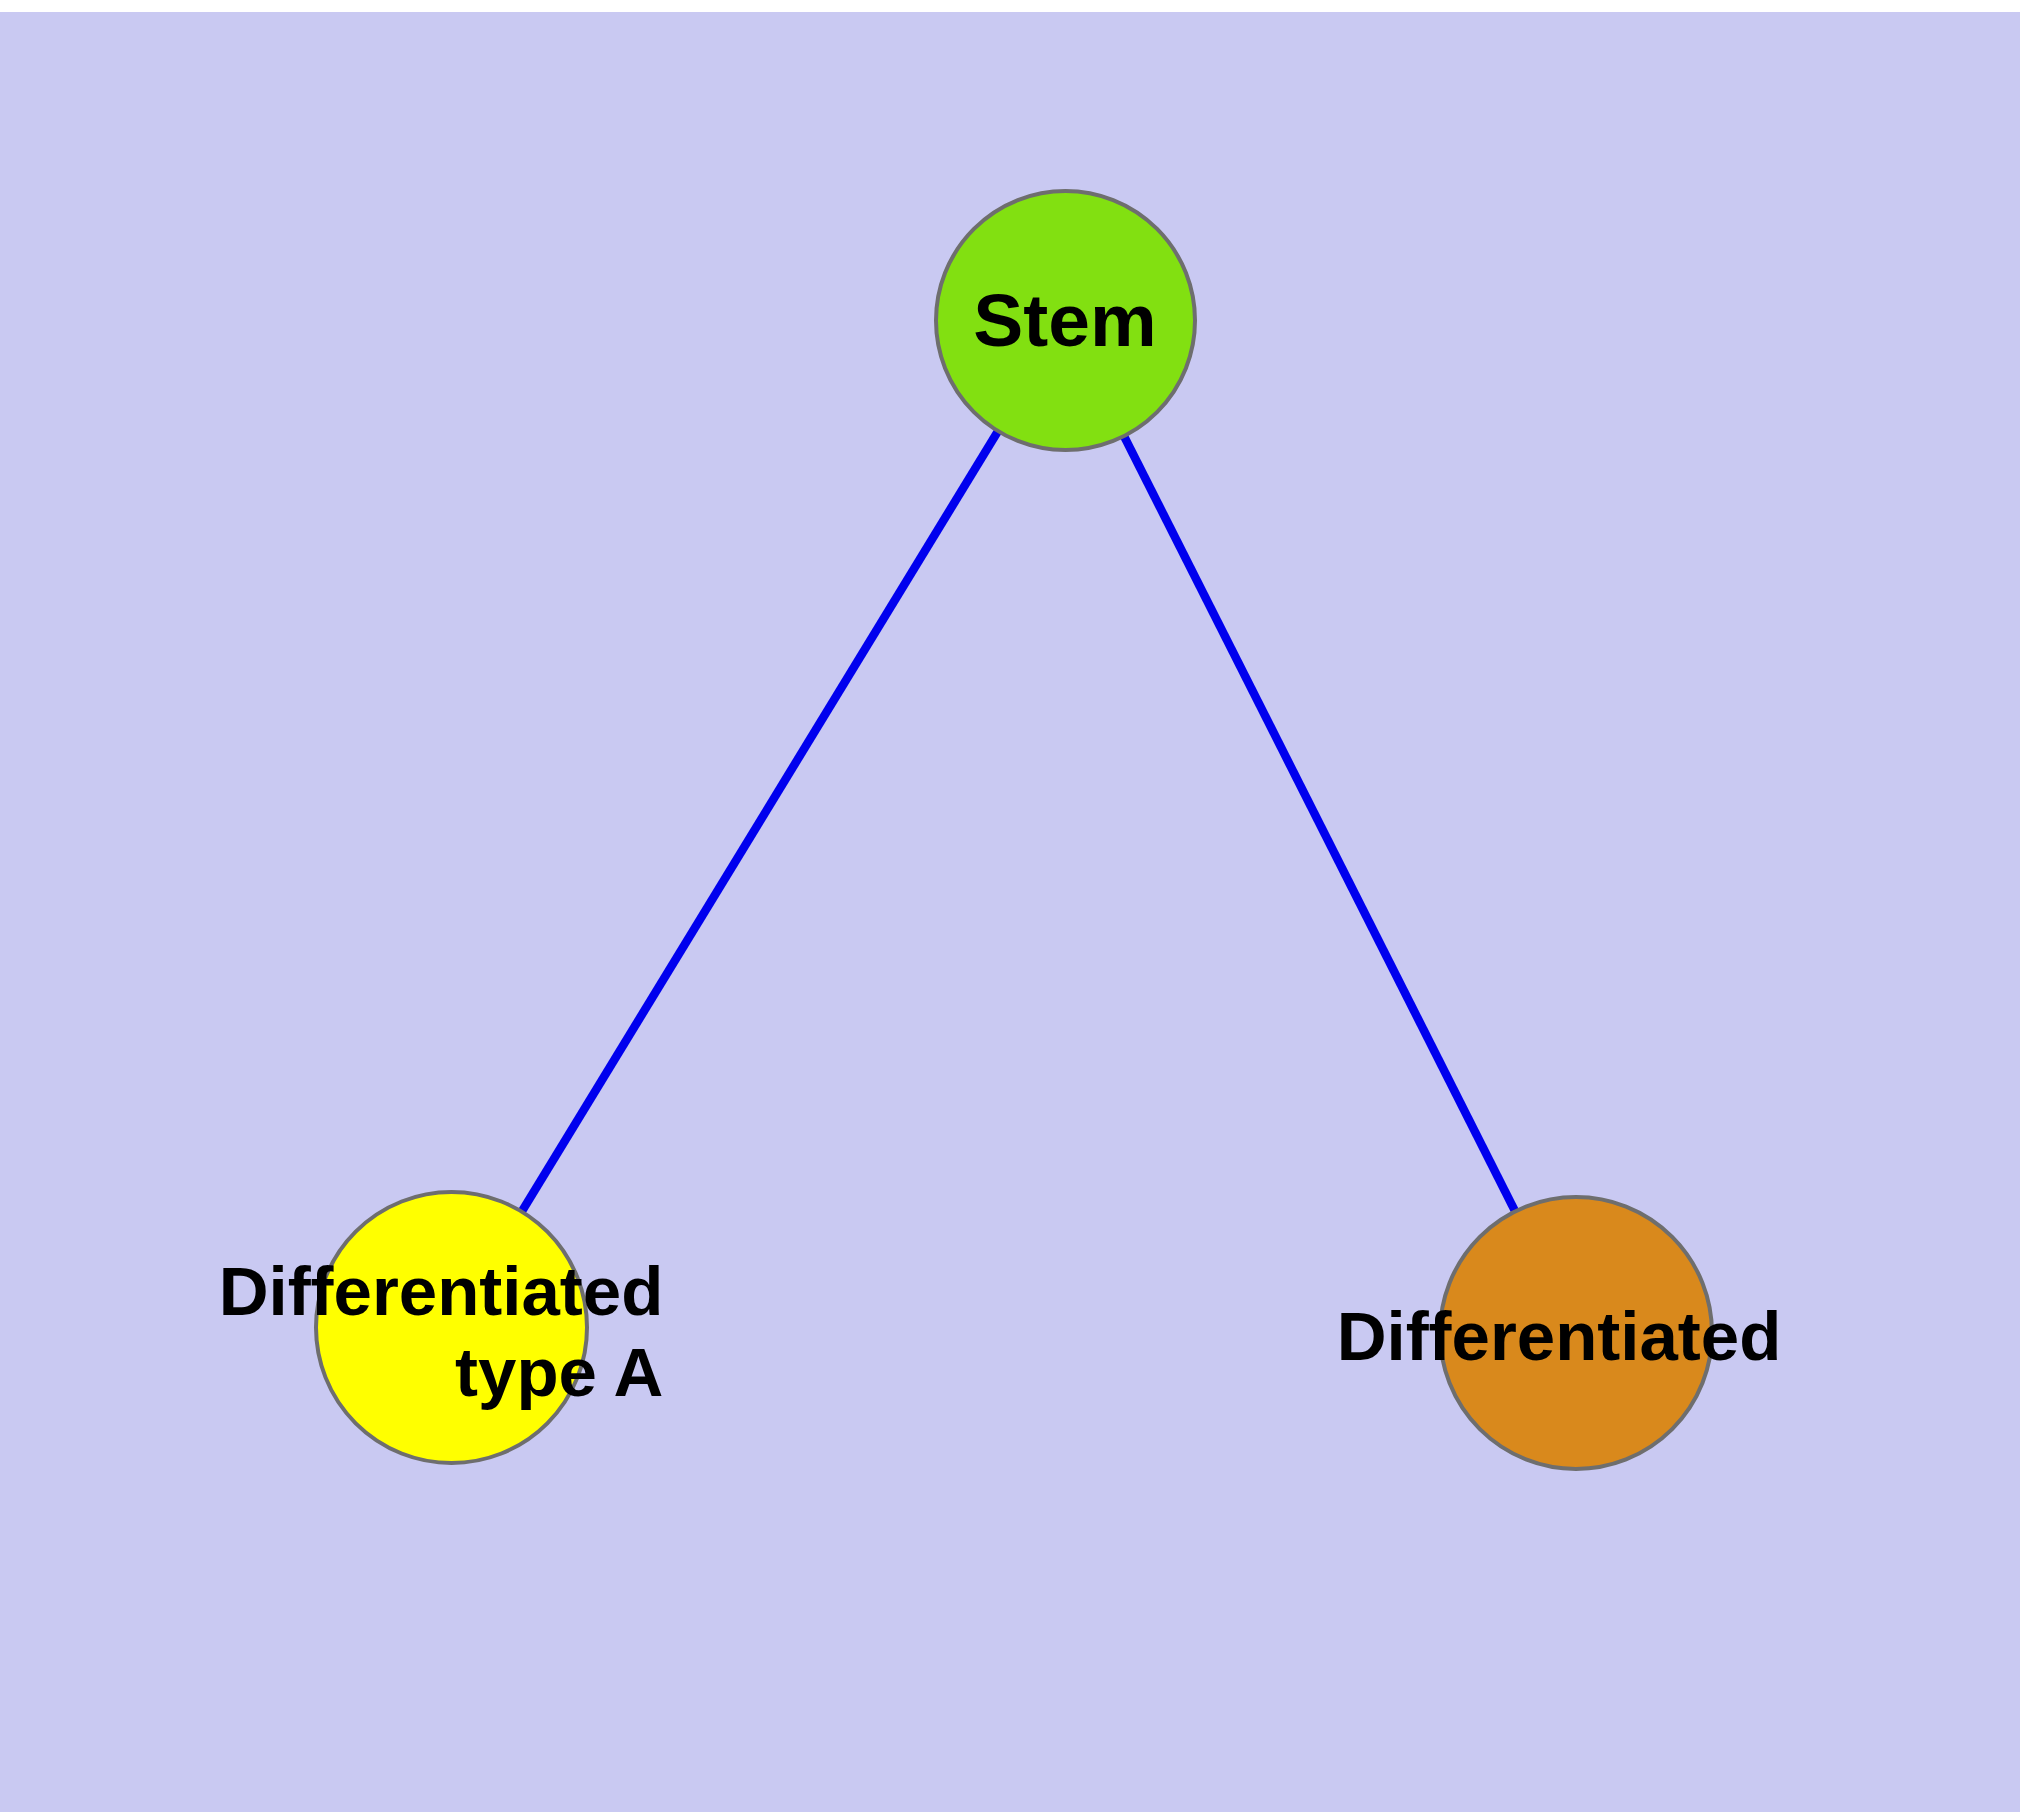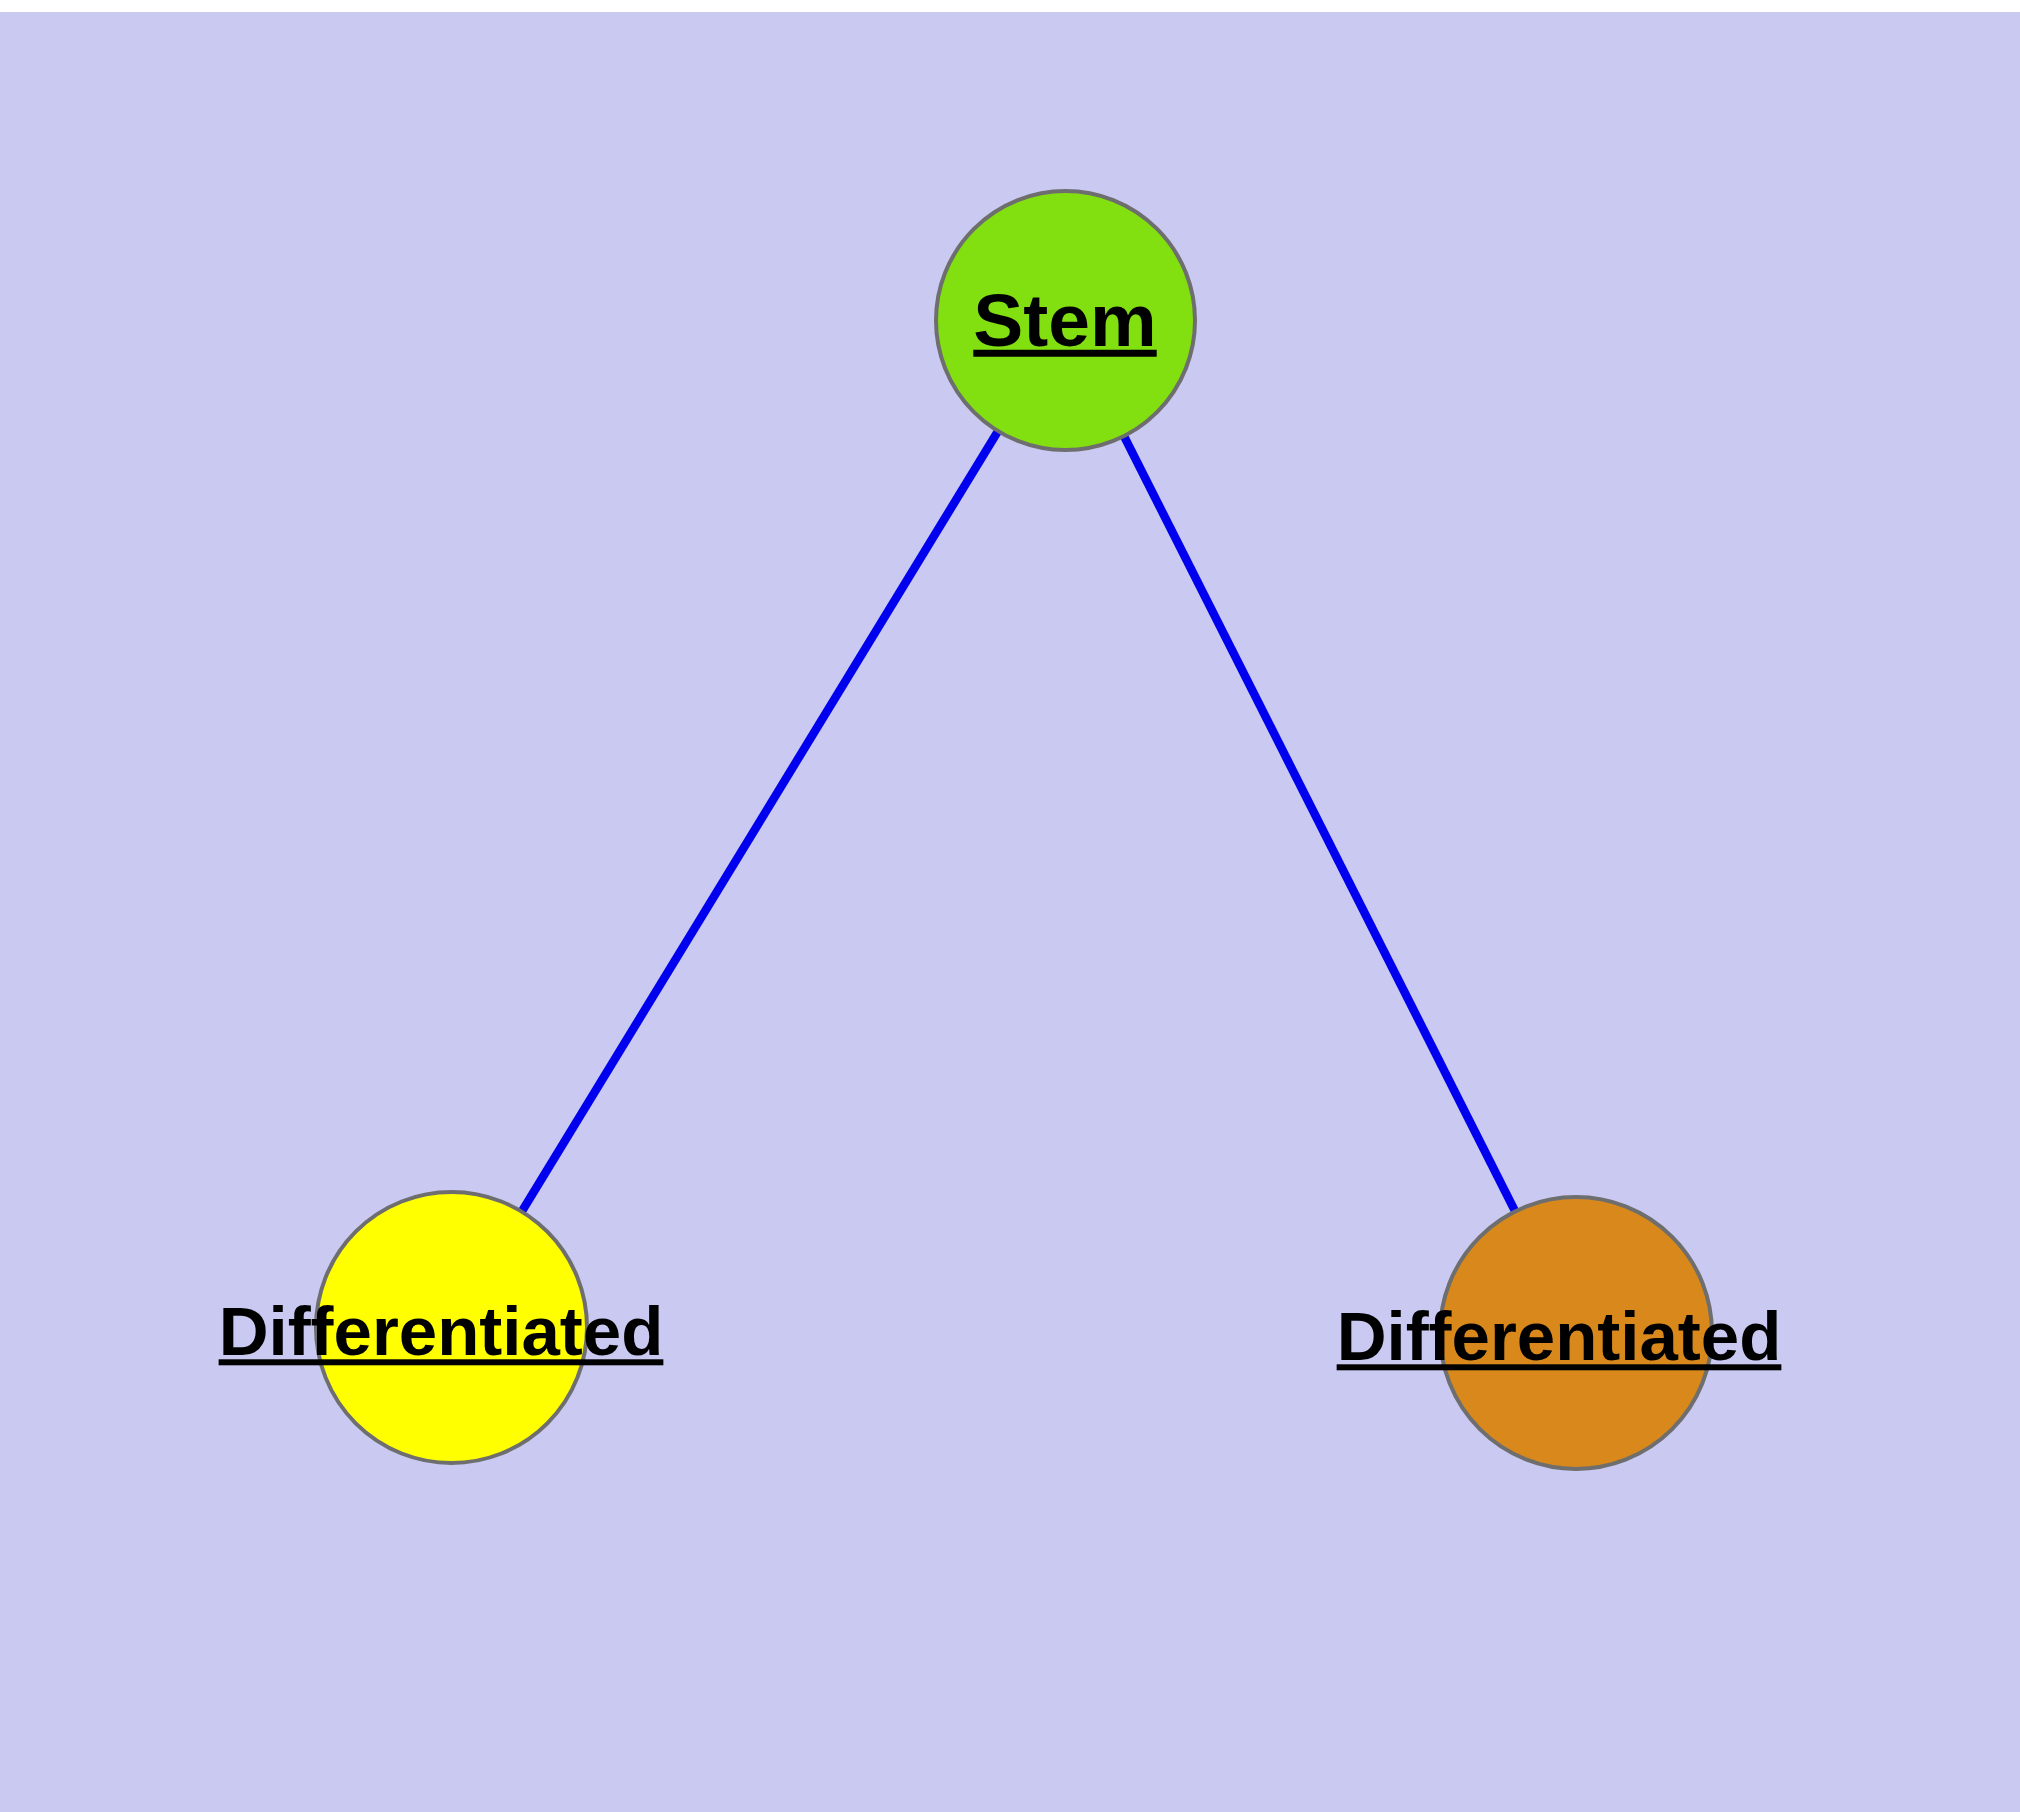--- a/index.html
+++ b/index.html
@@ -33,21 +33,20 @@
   .node-a    { left: 314px;  top: 1190px; width: 275px; height: 275px; }
   .node-b    { left: 1438px; top: 1195px; width: 276px; height: 276px; }
   .label {
     position: absolute;
     transform: translate(-50%, -50%);
     font-weight: bold;
     text-align: right;
     white-space: nowrap;
     line-height: 1.18;
     z-index: 3;
-    text-decoration: underline;
   }
   .label-stem { left: 1065px; top: 320px;  font-size: 75px; }
   .label-a    { left: 441px;  top: 1332px; font-size: 69px; }
   .label-b    { left: 1559px; top: 1337px; font-size: 69px; }
 </style>
 </head>
 <body>
 
 <div class="canvas" style="background-color: rgb(201, 201, 242); color: rgb(0, 0, 0);">
 
@@ -61,20 +60,21 @@
   <div class="node node-stem" style="background-color: rgb(130, 224, 17); border-color: rgb(110, 110, 110);"></div>
 
   <div class="node node-a" style="background-color: rgb(255, 255, 0); border-color: rgb(110, 110, 110);"></div>
 
   <div class="node node-b" style="background-color: rgb(217, 137, 28); border-color: rgb(110, 110, 110);"></div>
 
   <div class="label label-stem">Stem</div>
 
   <div class="label label-a">
     <div>Differentiated</div>
+    <div>type A</div>
   </div>
 
   <div class="label label-b">
     <div>Differentiated</div>
   </div>
 
 </div>
 
 
 </body></html>

